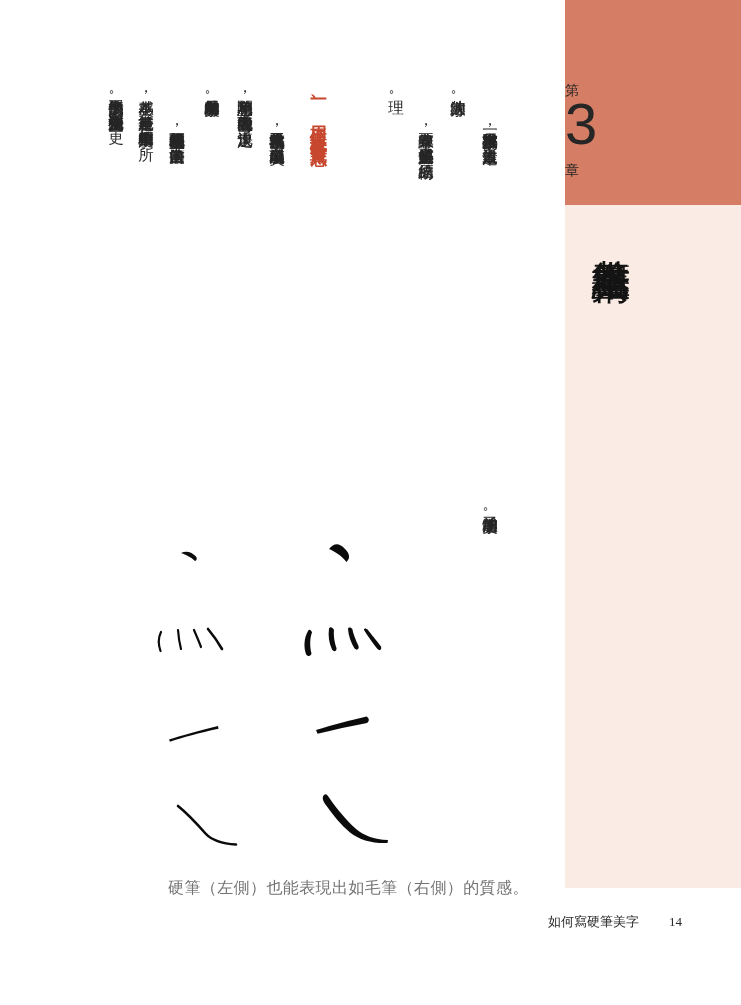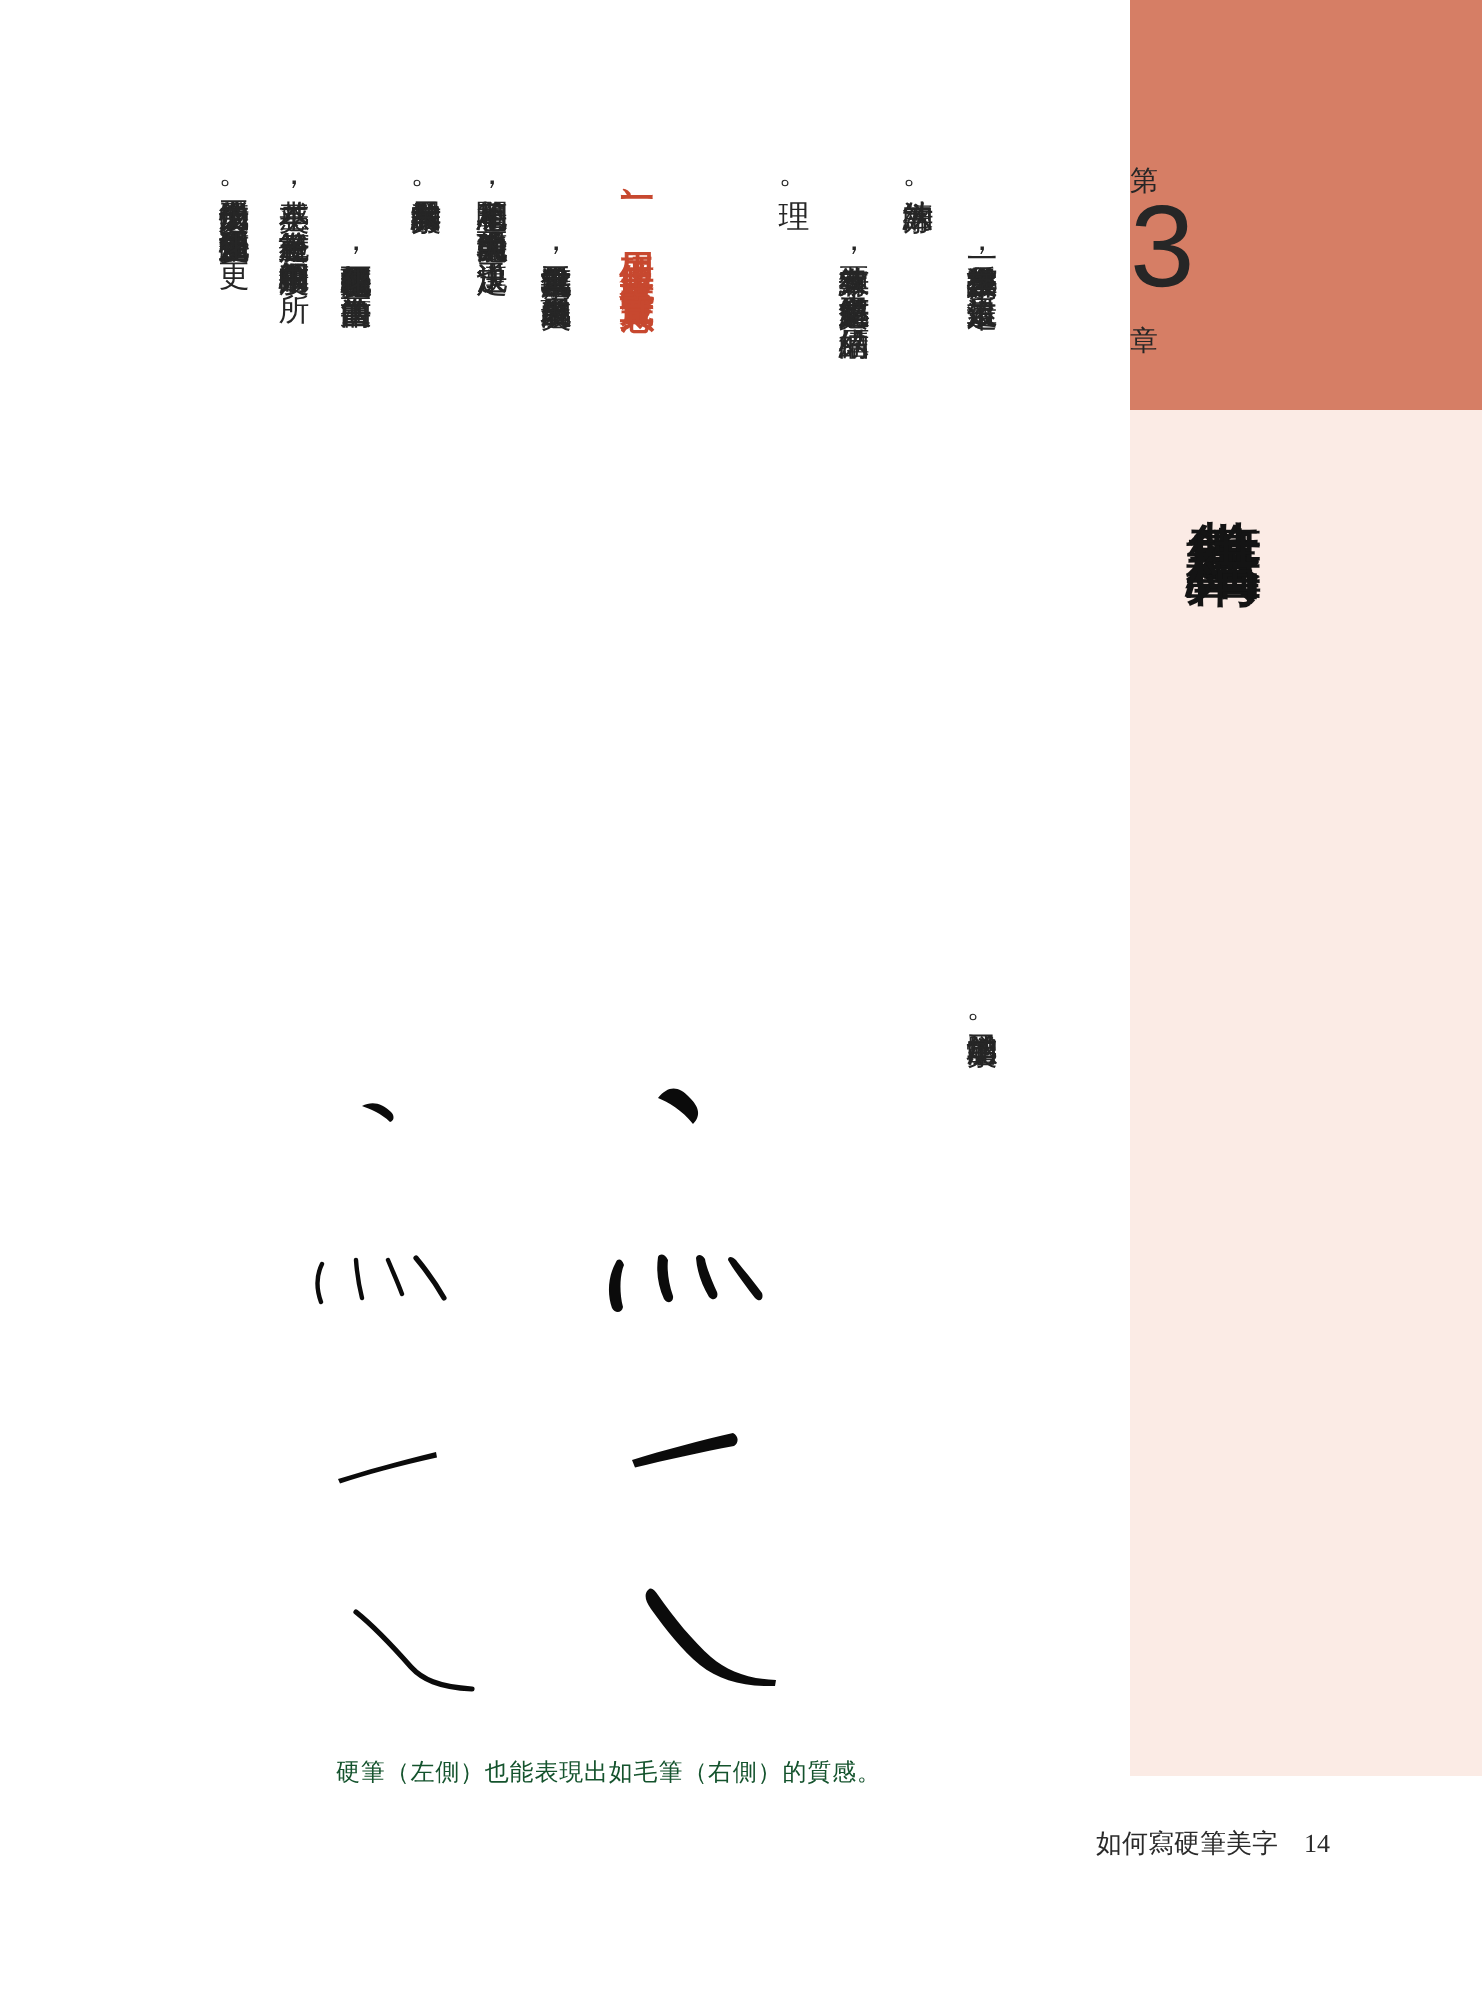--- a/index.html
+++ b/index.html
@@ -54,27 +54,27 @@
   .s-pen-dot    {left:180px; top:548px;}
   .s-brush-dot  {left:327px; top:541px;}
   .s-pen-dots4  {left:156px; top:626px;}
   .s-brush-dots4{left:301px; top:624px;}
   .s-pen-horiz  {left:168px; top:723px;}
   .s-brush-horiz{left:314px; top:714px;}
   .s-pen-curve  {left:175px; top:804px;}
   .s-brush-curve{left:319px; top:792px;}
 
   .caption{
-    position:absolute; left:168px; top:878px; font-size:12px;
-    letter-spacing:0.4px; color:#14532d;
+    position:absolute; left:168px; top:878px; font-size:16px;
+    letter-spacing:0.4px; color:#737373;
   }
 
   
   .footer{position:absolute; left:548px; top:913px; font-size:13px; color:#2a2a2a;
-          display:flex; gap:13px; align-items:baseline;}
+          display:flex; gap:30px; align-items:baseline;}
   .footer .pagenum{font-size:13px;}
 </style>
 </head>
 <body>
 
 <div class="page">
 
   <div class="band">
     <div class="chapter-box">
       <div class="ch-pre">第</div>

